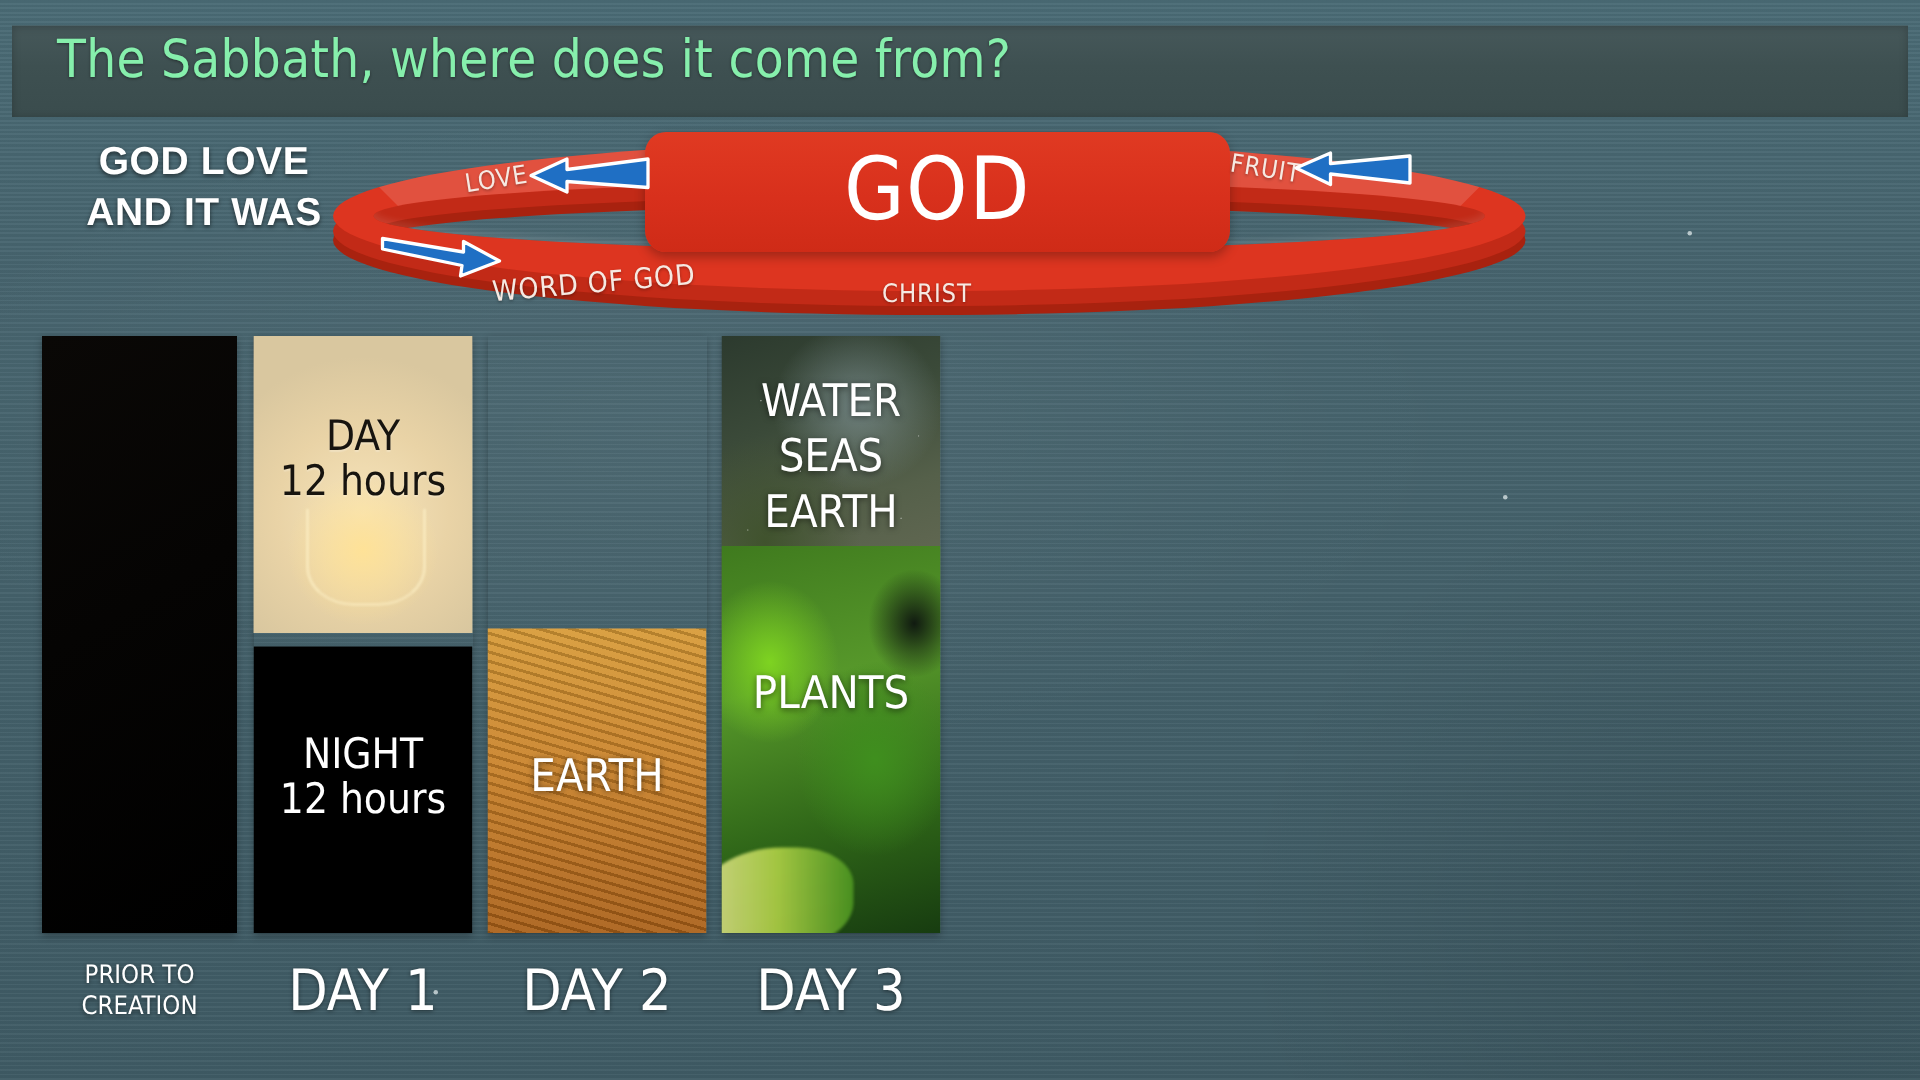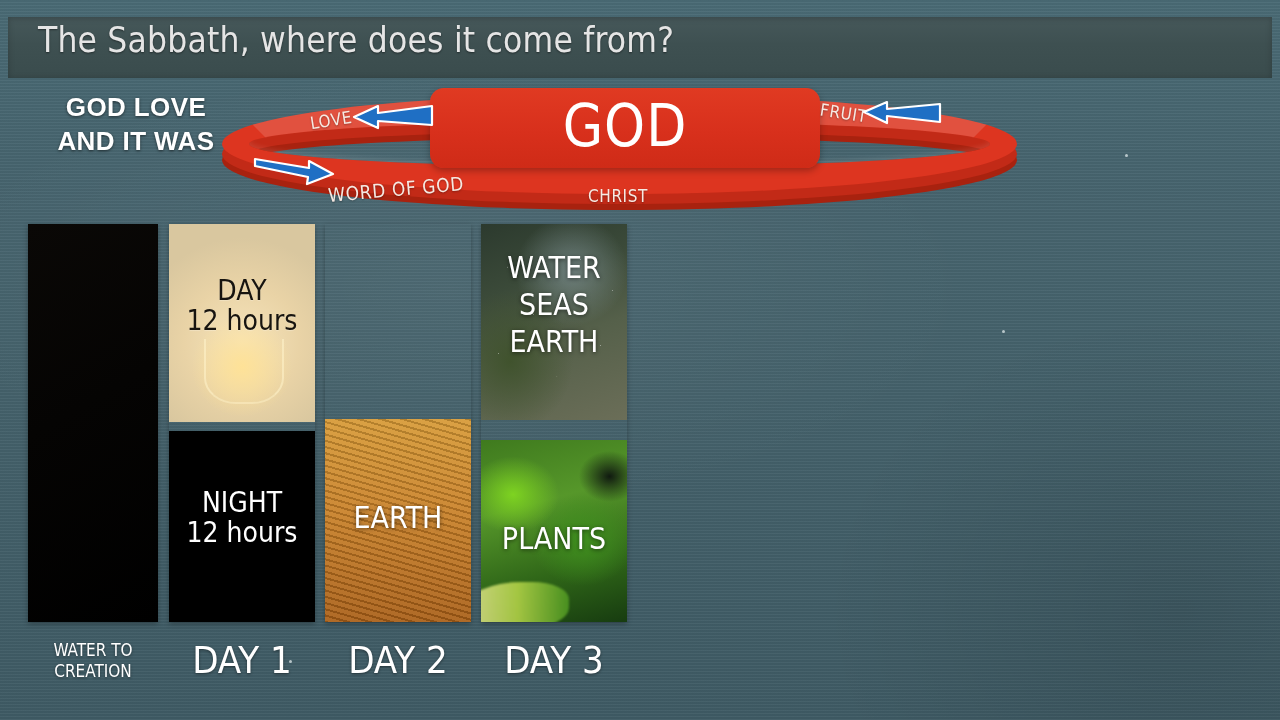--- a/index.html
+++ b/index.html
@@ -26,21 +26,21 @@
   }
 
   
   #title-band{
     position:absolute;left:8px;top:17px;width:1264px;height:61px;
     background:linear-gradient(180deg,#46585a 0%, #3e5051 45%, #3a4c4d 100%);
     box-shadow:0 1px 6px rgba(0,0,0,.22) inset;
   }
   #title-text{
     position:absolute;left:38px;top:20px;
-    font-size:35px;color:#e5e5e5;letter-spacing:.2px;
+    font-size:35px;color:#86efac;letter-spacing:.2px;
     font-family:"DejaVu Sans Condensed","Liberation Sans",sans-serif;
     font-weight:300;
     text-shadow:0 1px 2px rgba(0,0,0,.45);
     white-space:nowrap;
     text-align:center;
   }
 
   
   #god-spoke{
     position:absolute;left:36px;top:90px;width:200px;
@@ -171,21 +171,21 @@
     background-image:
       radial-gradient(circle 1.2px at 18% 22%, rgba(255,255,255,.7), transparent 60%),
       radial-gradient(circle 1.2px at 36% 46%, rgba(255,255,255,.6), transparent 60%),
       radial-gradient(circle 1.2px at 68% 18%, rgba(255,255,255,.6), transparent 60%),
       radial-gradient(circle 1.2px at 82% 62%, rgba(255,255,255,.6), transparent 60%),
       radial-gradient(circle 1.2px at 52% 78%, rgba(255,255,255,.5), transparent 60%),
       radial-gradient(circle 1.2px at 12% 66%, rgba(255,255,255,.5), transparent 60%),
       radial-gradient(circle 1.2px at 90% 34%, rgba(255,255,255,.5), transparent 60%),
       radial-gradient(circle 1.2px at 60% 55%, rgba(255,255,255,.45), transparent 60%);
   }
-  #d3-bot{height:182px;
+  #d3-bot{height:258px;
     background:
       radial-gradient(ellipse 45% 30% at 22% 30%, #7ed321 0%, rgba(126,211,33,0) 70%),
       radial-gradient(ellipse 50% 35% at 70% 55%, #3f8f1e 0%, rgba(63,143,30,0) 72%),
       radial-gradient(ellipse 30% 20% at 88% 20%, #101a10 0%, rgba(16,26,16,0) 70%),
       linear-gradient(165deg,#3f7a1e 0%, #56972a 35%, #2f6618 70%, #173c10 100%);
   }
   #d3-bot:after{
     content:"";position:absolute;left:-10%;bottom:-4%;width:70%;height:26%;
     background:linear-gradient(90deg,#e9e79a,#b9d84a,#4f9a22);
     border-radius:60% 40% 50% 50%;
@@ -287,17 +287,17 @@
   <div class="half half-top" id="d3-top">
     <div class="cell-label lbl-light" style="top:25px;font-size:30px;line-height:37px;">WATER
 SEAS
 EARTH</div>
   </div>
   <div class="half half-bot" id="d3-bot">
     <div class="cell-label lbl-light" style="top:83px;font-size:30px;">PLANTS</div>
   </div>
 </div>
 
-<div class="day-cap" id="cap-prior">WATER TO
+<div class="day-cap" id="cap-prior">PRIOR TO
 CREATION</div>
 <div class="day-cap" id="cap-d1">DAY 1</div>
 <div class="day-cap" id="cap-d2">DAY 2</div>
 <div class="day-cap" id="cap-d3">DAY 3</div>
 
 </body></html>

